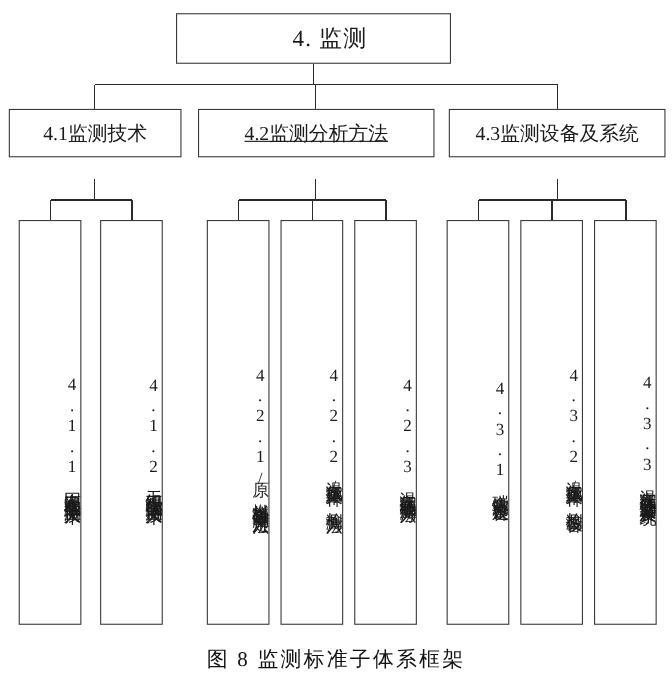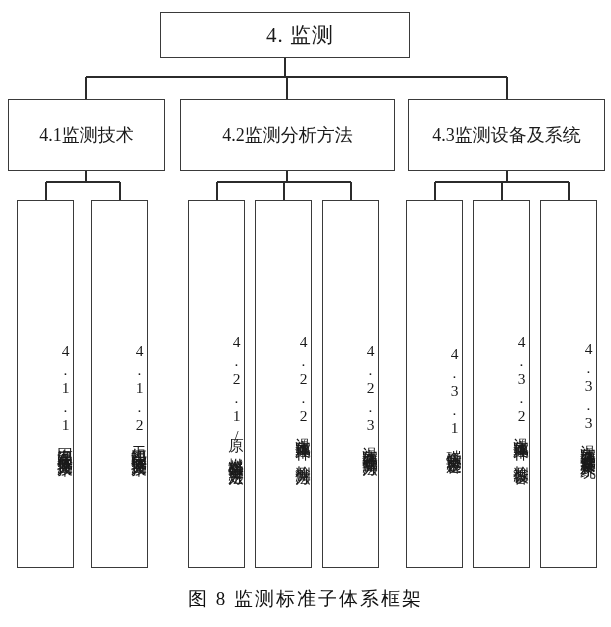--- a/index.html
+++ b/index.html
@@ -52,27 +52,27 @@
     top: 12px;
     width: 250px;
     height: 46px;
     font-size: 21px;
     letter-spacing: 1px;
   }
 
   
   .node-cat {
     top: 99px;
-    height: 72px;
+    height: 44px;
     font-size: 18px;
     line-height: 1.25;
     padding: 14px 4px;
   }
   .cat-1 { left: 8px;   width: 157px; }
-  .cat-2 { left: 180px; width: 215px; }
+  .cat-2 { left: 180px; width: 215px; text-decoration: underline; }
   .cat-3 { left: 408px; width: 197px; text-align: center; }
 
   
   .node-leaf {
     top: 200px;
     height: 368px;
     width: 57px;
     font-size: 15.5px;
     writing-mode: vertical-rl;
     text-orientation: upright;

